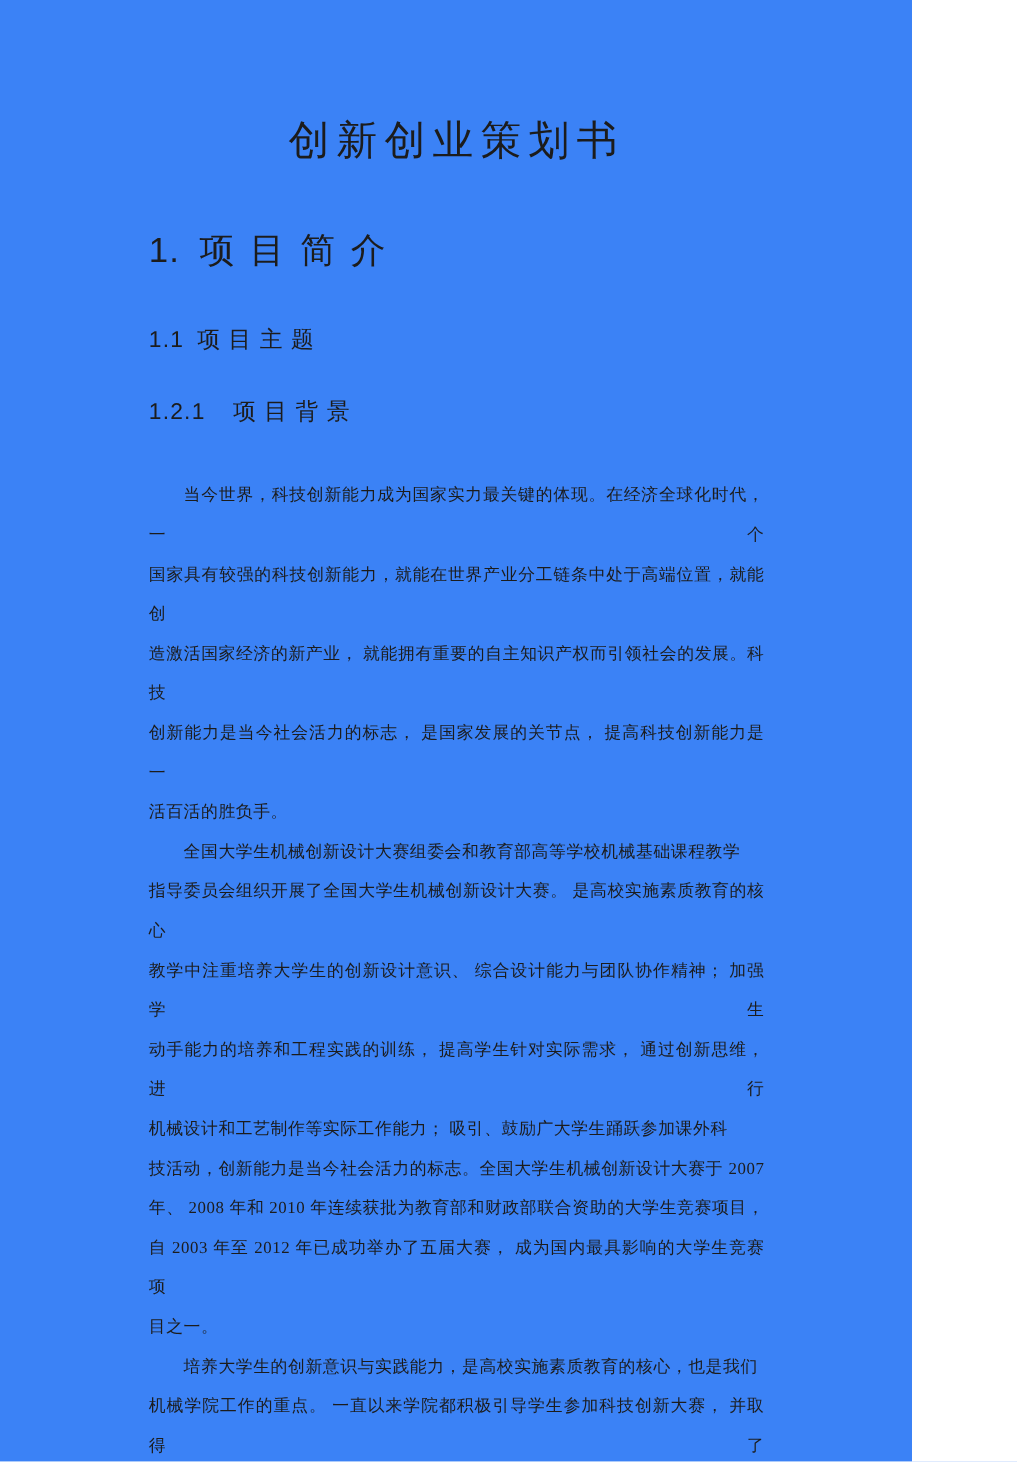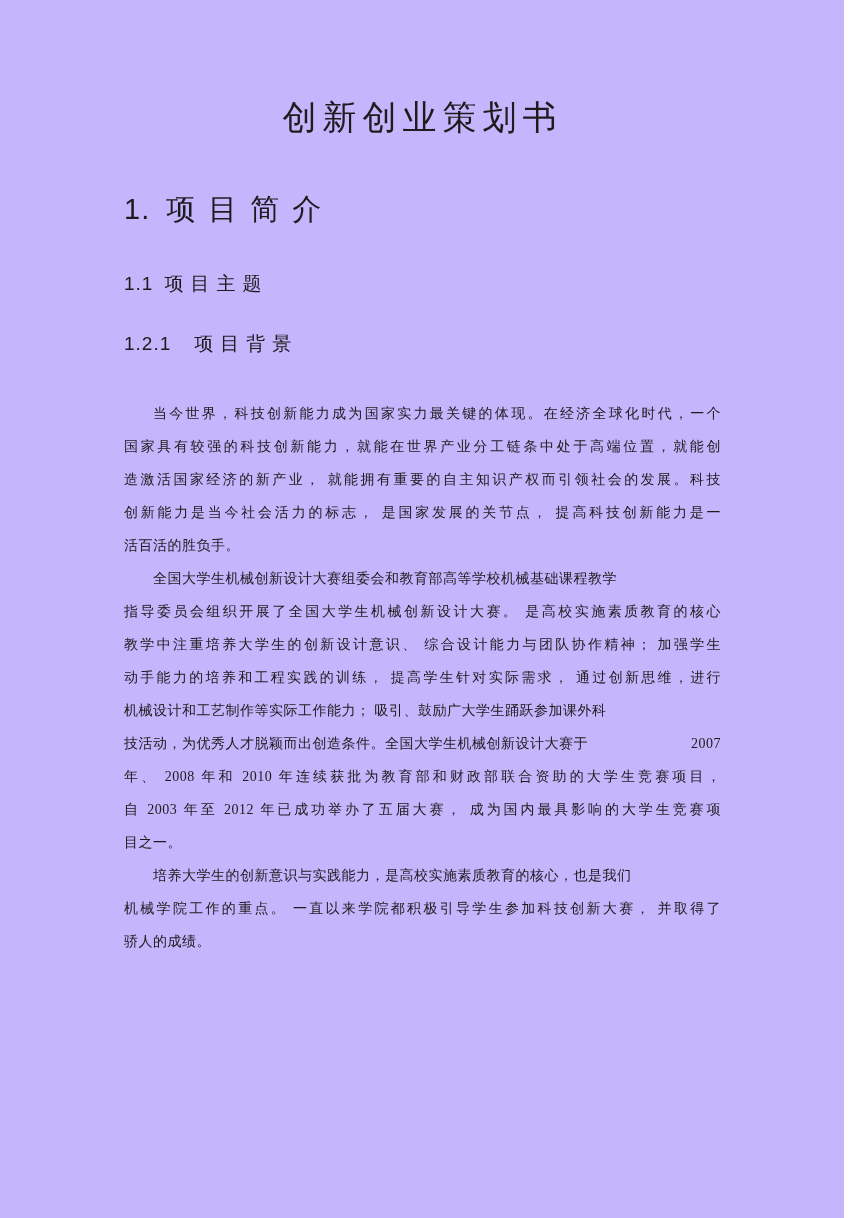--- a/index.html
+++ b/index.html
@@ -2,23 +2,23 @@
 <html><head>
 <meta charset="utf-8">
 <style>
   html, body {
     margin: 0;
     padding: 0;
     background: #ffffff;
   }
   .page {
     position: relative;
-    width: 844px;
+    width: 760px;
     height: 1218px;
-    background: #c4b5fd;
+    background: #3b82f6;
     color: #1c1c1c;
     font-family: "Liberation Serif", "DejaVu Serif", serif;
     overflow: hidden;
     box-sizing: border-box;
   }
   .content {
     padding: 0 123px 0 124px;
   }
   .doc-title {
     padding-top: 97px;
@@ -121,21 +121,21 @@
       <div class="line">活百活的胜负手。</div>
     </div>
 
     <div class="body-block">
       <div class="line indent">全国大学生机械创新设计大赛组委会和教育部高等学校机械基础课程教学</div>
       <div class="line fj">指导委员会组织开展了全国大学生机械创新设计大赛。 是高校实施素质教育的核心</div>
       <div class="line fj">教学中注重培养大学生的创新设计意识、 综合设计能力与团队协作精神； 加强学生</div>
       <div class="line fj">动手能力的培养和工程实践的训练， 提高学生针对实际需求， 通过创新思维，进行</div>
       <div class="line">机械设计和工艺制作等实际工作能力； 吸引、鼓励广大学生踊跃参加课外科</div>
       <div class="line gap-line">
-        <span>技活动，为优秀人才脱颖而出创造条件。全国大学生机械创新设计大赛于</span>
+        <span>技活动，创新能力是当今社会活力的标志。全国大学生机械创新设计大赛于</span>
         <span class="num-sans">2007</span>
       </div>
       <div class="line fj">年、 2008 年和 2010 年连续获批为教育部和财政部联合资助的大学生竞赛项目，</div>
       <div class="line fj">自 2003 年至 2012 年已成功举办了五届大赛， 成为国内最具影响的大学生竞赛项</div>
       <div class="line">目之一。</div>
     </div>
 
     <div class="body-block">
       <div class="line indent">培养大学生的创新意识与实践能力，是高校实施素质教育的核心，也是我们</div>
       <div class="line fj">机械学院工作的重点。 一直以来学院都积极引导学生参加科技创新大赛， 并取得了</div>

